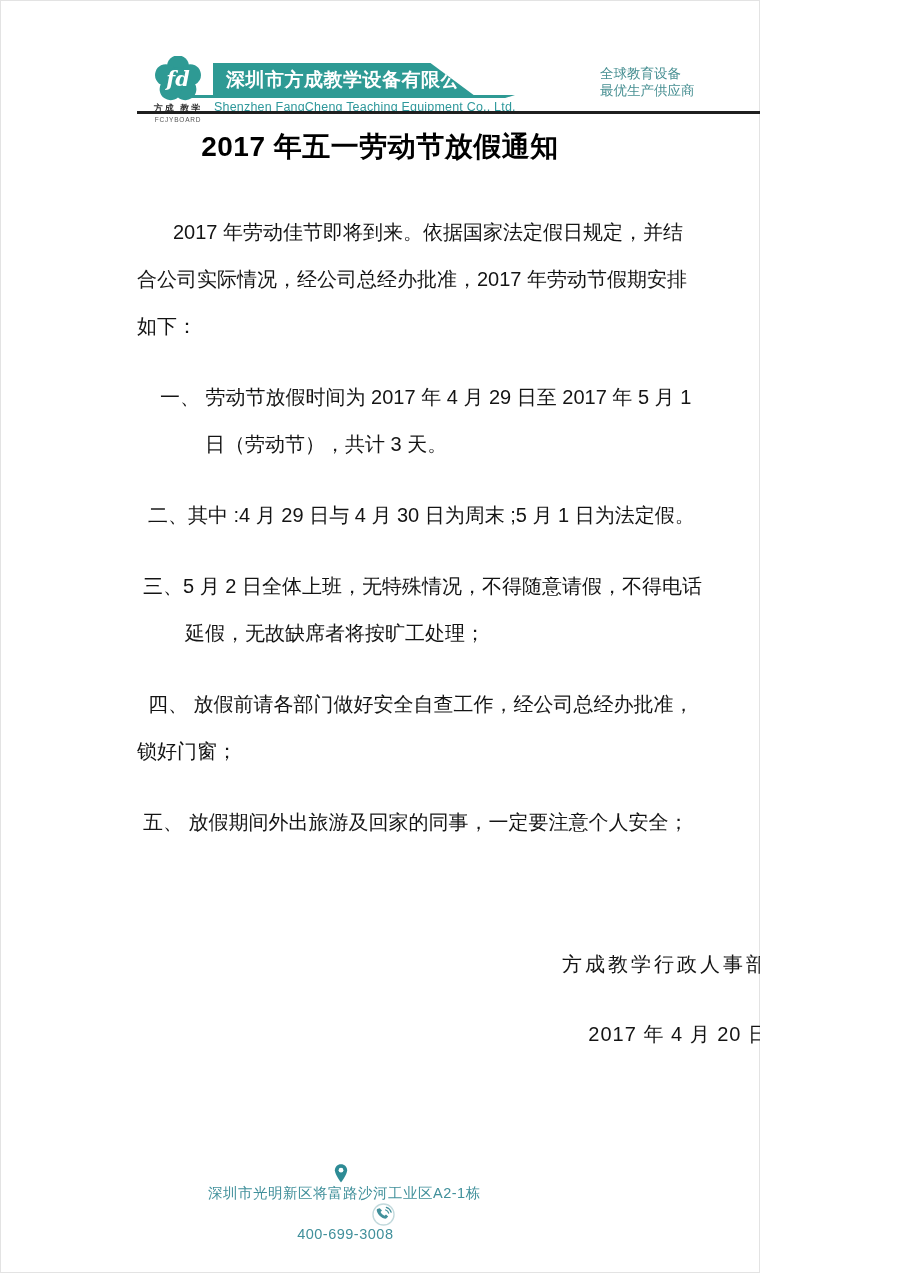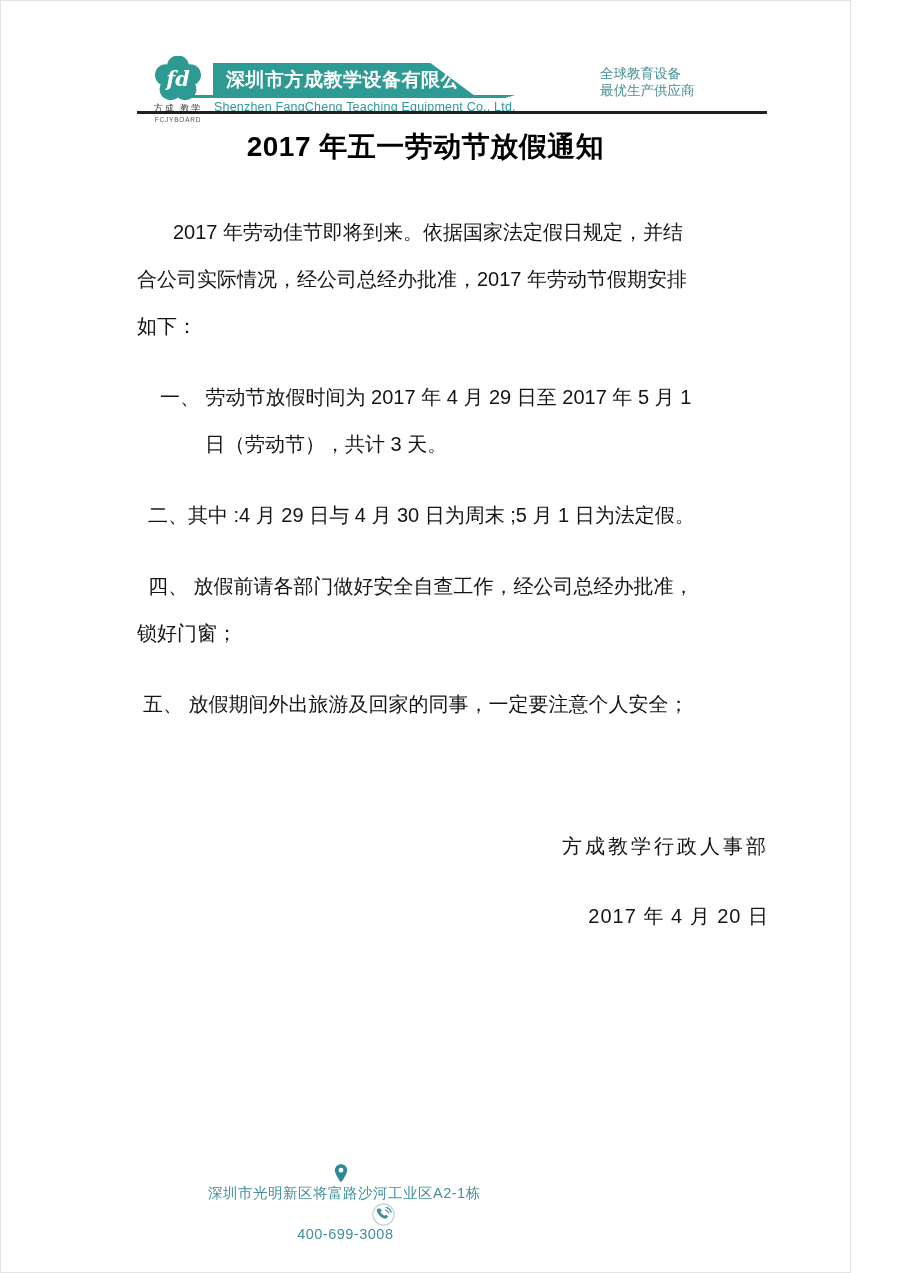--- a/index.html
+++ b/index.html
@@ -1,24 +1,24 @@
 <!DOCTYPE html>
 <html><head>
 <meta charset="utf-8">
 <style>
   html,body{margin:0;padding:0;background:#fff;}
   .page{
-    position:relative;width:851px;height:1273px;background:#fff;overflow:hidden;
+    position:relative;width:760px;height:1273px;background:#fff;overflow:hidden;
     font-family:"Liberation Sans","DejaVu Sans",sans-serif;color:#141414;
     box-shadow:inset 0 0 0 1px #e3e3e3;
   }
   
   .logo{position:absolute;left:145px;top:56px;width:66px;text-align:center;}
   .logo svg{display:block;margin:0 auto;}
-  .logo-cn{font-size:9px;font-weight:400;color:#333;letter-spacing:2px;margin-top:0;}
+  .logo-cn{font-size:9px;font-weight:700;color:#333;letter-spacing:2px;margin-top:0;}
   .logo-en{font-size:6.5px;color:#555;letter-spacing:.8px;margin-top:1px;}
   .banner{
     position:absolute;left:213px;top:63px;width:262px;height:33px;
     background:#2E9A94;clip-path:polygon(0 0,83% 0,100% 100%,0 100%);
     color:#fff;font-size:19px;font-weight:700;line-height:33px;
     padding-left:13px;box-sizing:border-box;letter-spacing:.5px;white-space:nowrap;
   }
   .banner-tail{
     position:absolute;left:187px;top:95px;width:328px;height:3px;background:#2E9A94;
     clip-path:polygon(0 0,100% 0,97% 100%,0 100%);
@@ -91,20 +91,24 @@
 
     <div class="block">
       <div class="ln ind23">一、 劳动节放假时间为 2017 年 4 月 29 日至 2017 年 5 月 1</div>
       <div class="ln ind68">日（劳动节），共计 3 天。</div>
     </div>
 
     <div class="block">
       <div class="ln ind11">二、其中 :4 月 29 日与 4 月 30 日为周末 ;5 月 1 日为法定假。</div>
     </div>
 
+    <div class="block">
+      <div class="ln ind6">三、5 月 2 日全体上班，无特殊情况，不得随意请假，不得电话</div>
+      <div class="ln ind48">延假，无故缺席者将按旷工处理；</div>
+    </div>
 
     <div class="block">
       <div class="ln ind11">四、 放假前请各部门做好安全自查工作，经公司总经办批准，</div>
       <div class="ln">锁好门窗；</div>
     </div>
 
     <div class="block">
       <div class="ln ind6">五、 放假期间外出旅游及回家的同事，一定要注意个人安全；</div>
     </div>
 

